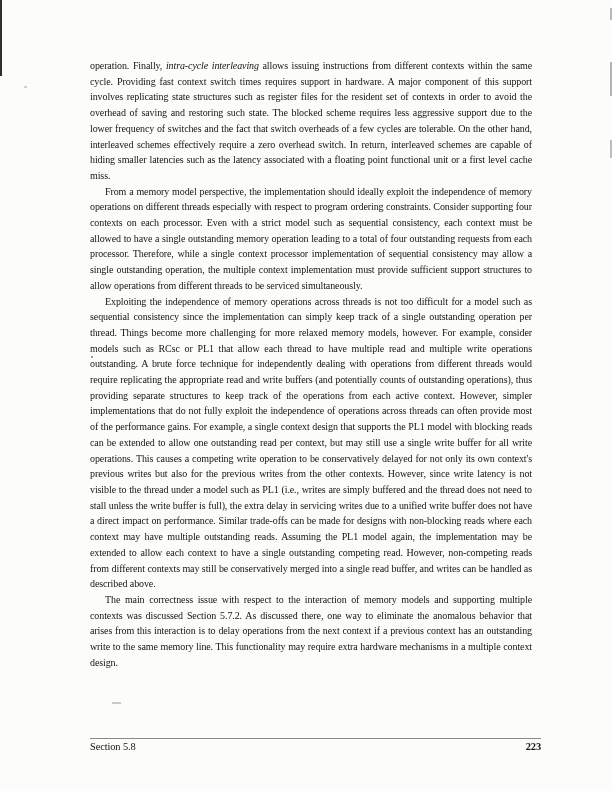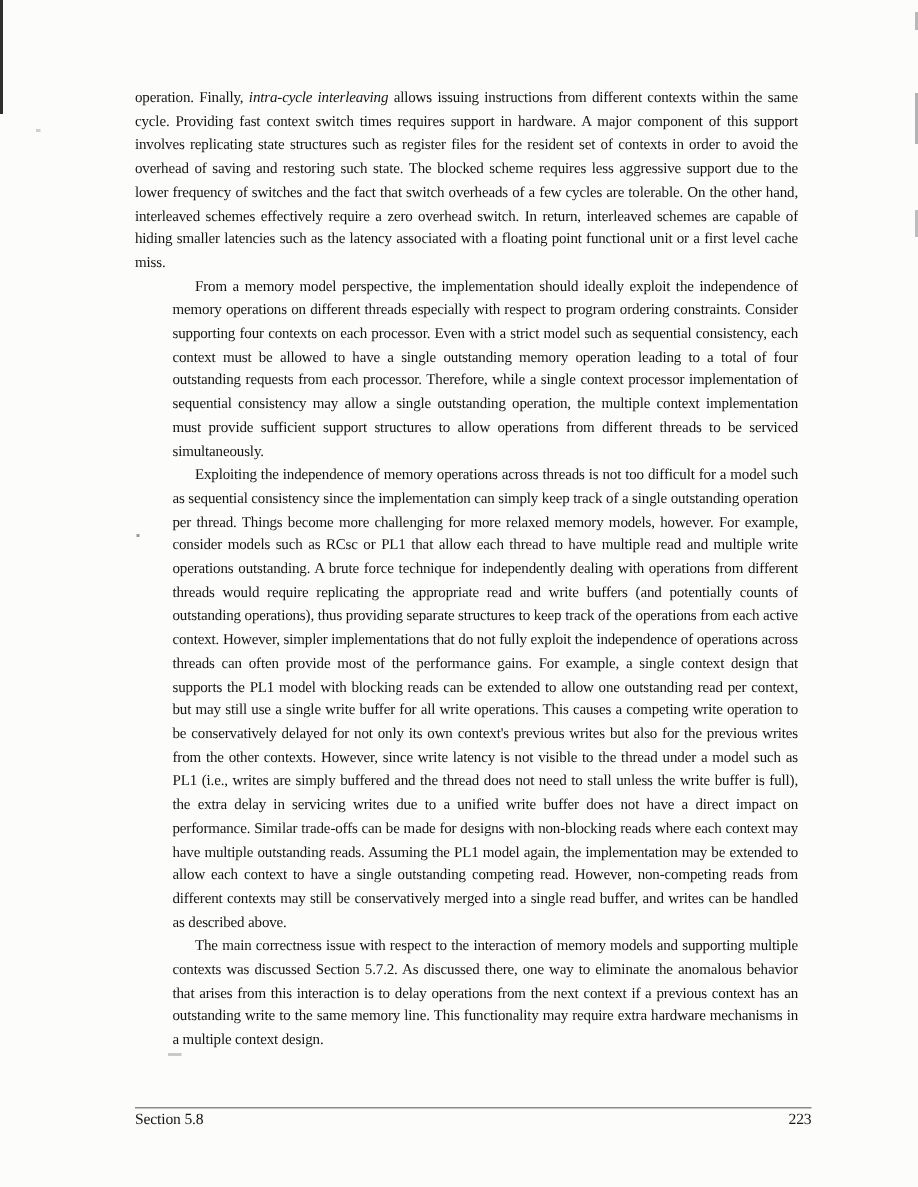--- a/index.html
+++ b/index.html
@@ -18,40 +18,40 @@
     position: absolute;
     left: 90px; top: 58px;
     width: 442px; height: 664px;
     overflow: hidden;
     font-size: 10px;
     line-height: 15.7px;
     letter-spacing: -0.1px;
     text-align: justify;
   }
   .body-text p { margin: 0; }
-  .body-text p.ind { text-indent: 15px; margin-left: 25px; }
+  .body-text p.ind { text-indent: 15px; }
 
   
   .footer-rule {
     position: absolute;
     left: 90px; top: 738px;
     width: 451px; height: 0;
     border-top: 1px solid #8a8a8a;
   }
   .footer {
     position: absolute;
     left: 90px; top: 741px;
     width: 451px;
     display: flex;
     align-items: baseline;
     font-size: 10.4px;
     letter-spacing: -0.1px;
   }
   .footer .ftitle { margin-left: 11px; }
-  .footer .fpage { margin-left: auto; }
+  .footer .fpage { margin-left: auto; font-weight: bold; }
 
   
   .artifact { position: absolute; }
   .a-left-bar   { left: 0;   top: 0;    width: 2px; height: 76px;  background: #2e2e2e; }
   .a-right-1    { left: 610px; top: 8px;   width: 2px; height: 12px; background: #b8b8b8; }
   .a-right-2    { left: 610px; top: 62px;  width: 2px; height: 34px; background: #b3b3b3; }
   .a-right-3    { left: 610px; top: 140px; width: 2px; height: 18px; background: #bdbdbd; }
   .a-speck-1    { left: 24px;  top: 86px;  width: 3px; height: 2px;  background: #cfcfcf; }
   .a-speck-2    { left: 91px;  top: 356px; width: 2px; height: 2px;  background: #9a9a9a; }
   .a-speck-3    { left: 112px; top: 702px; width: 9px; height: 2px;  background: #c9c9c9; }

